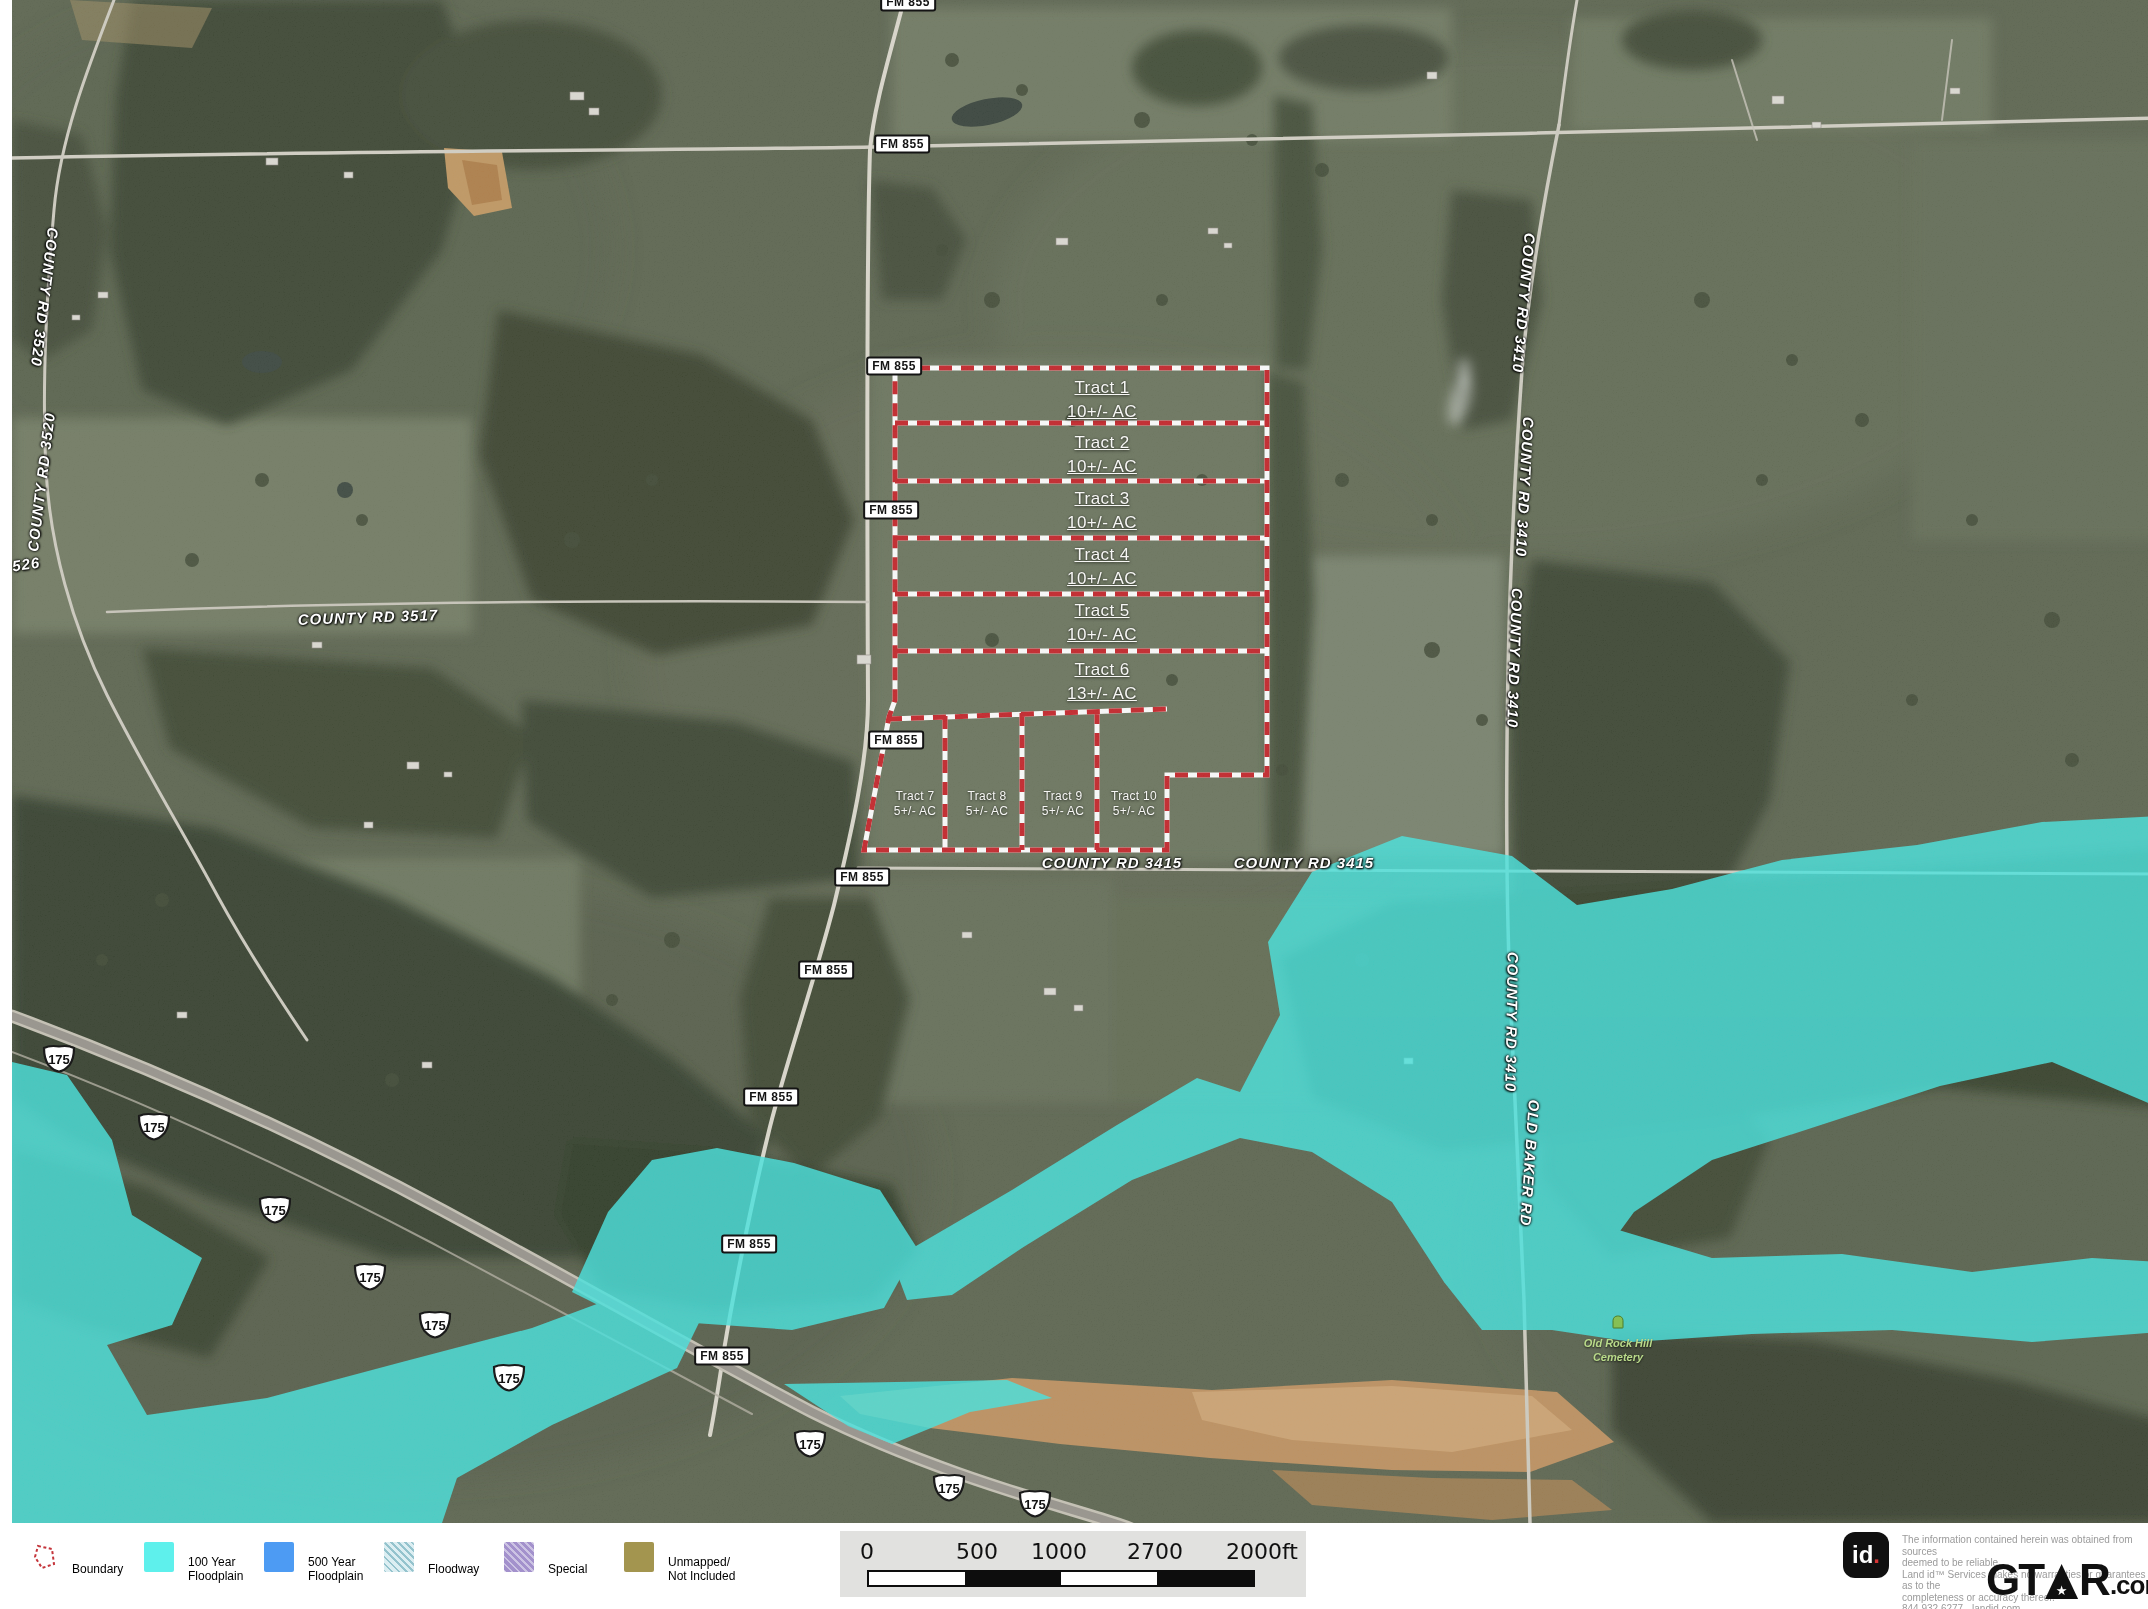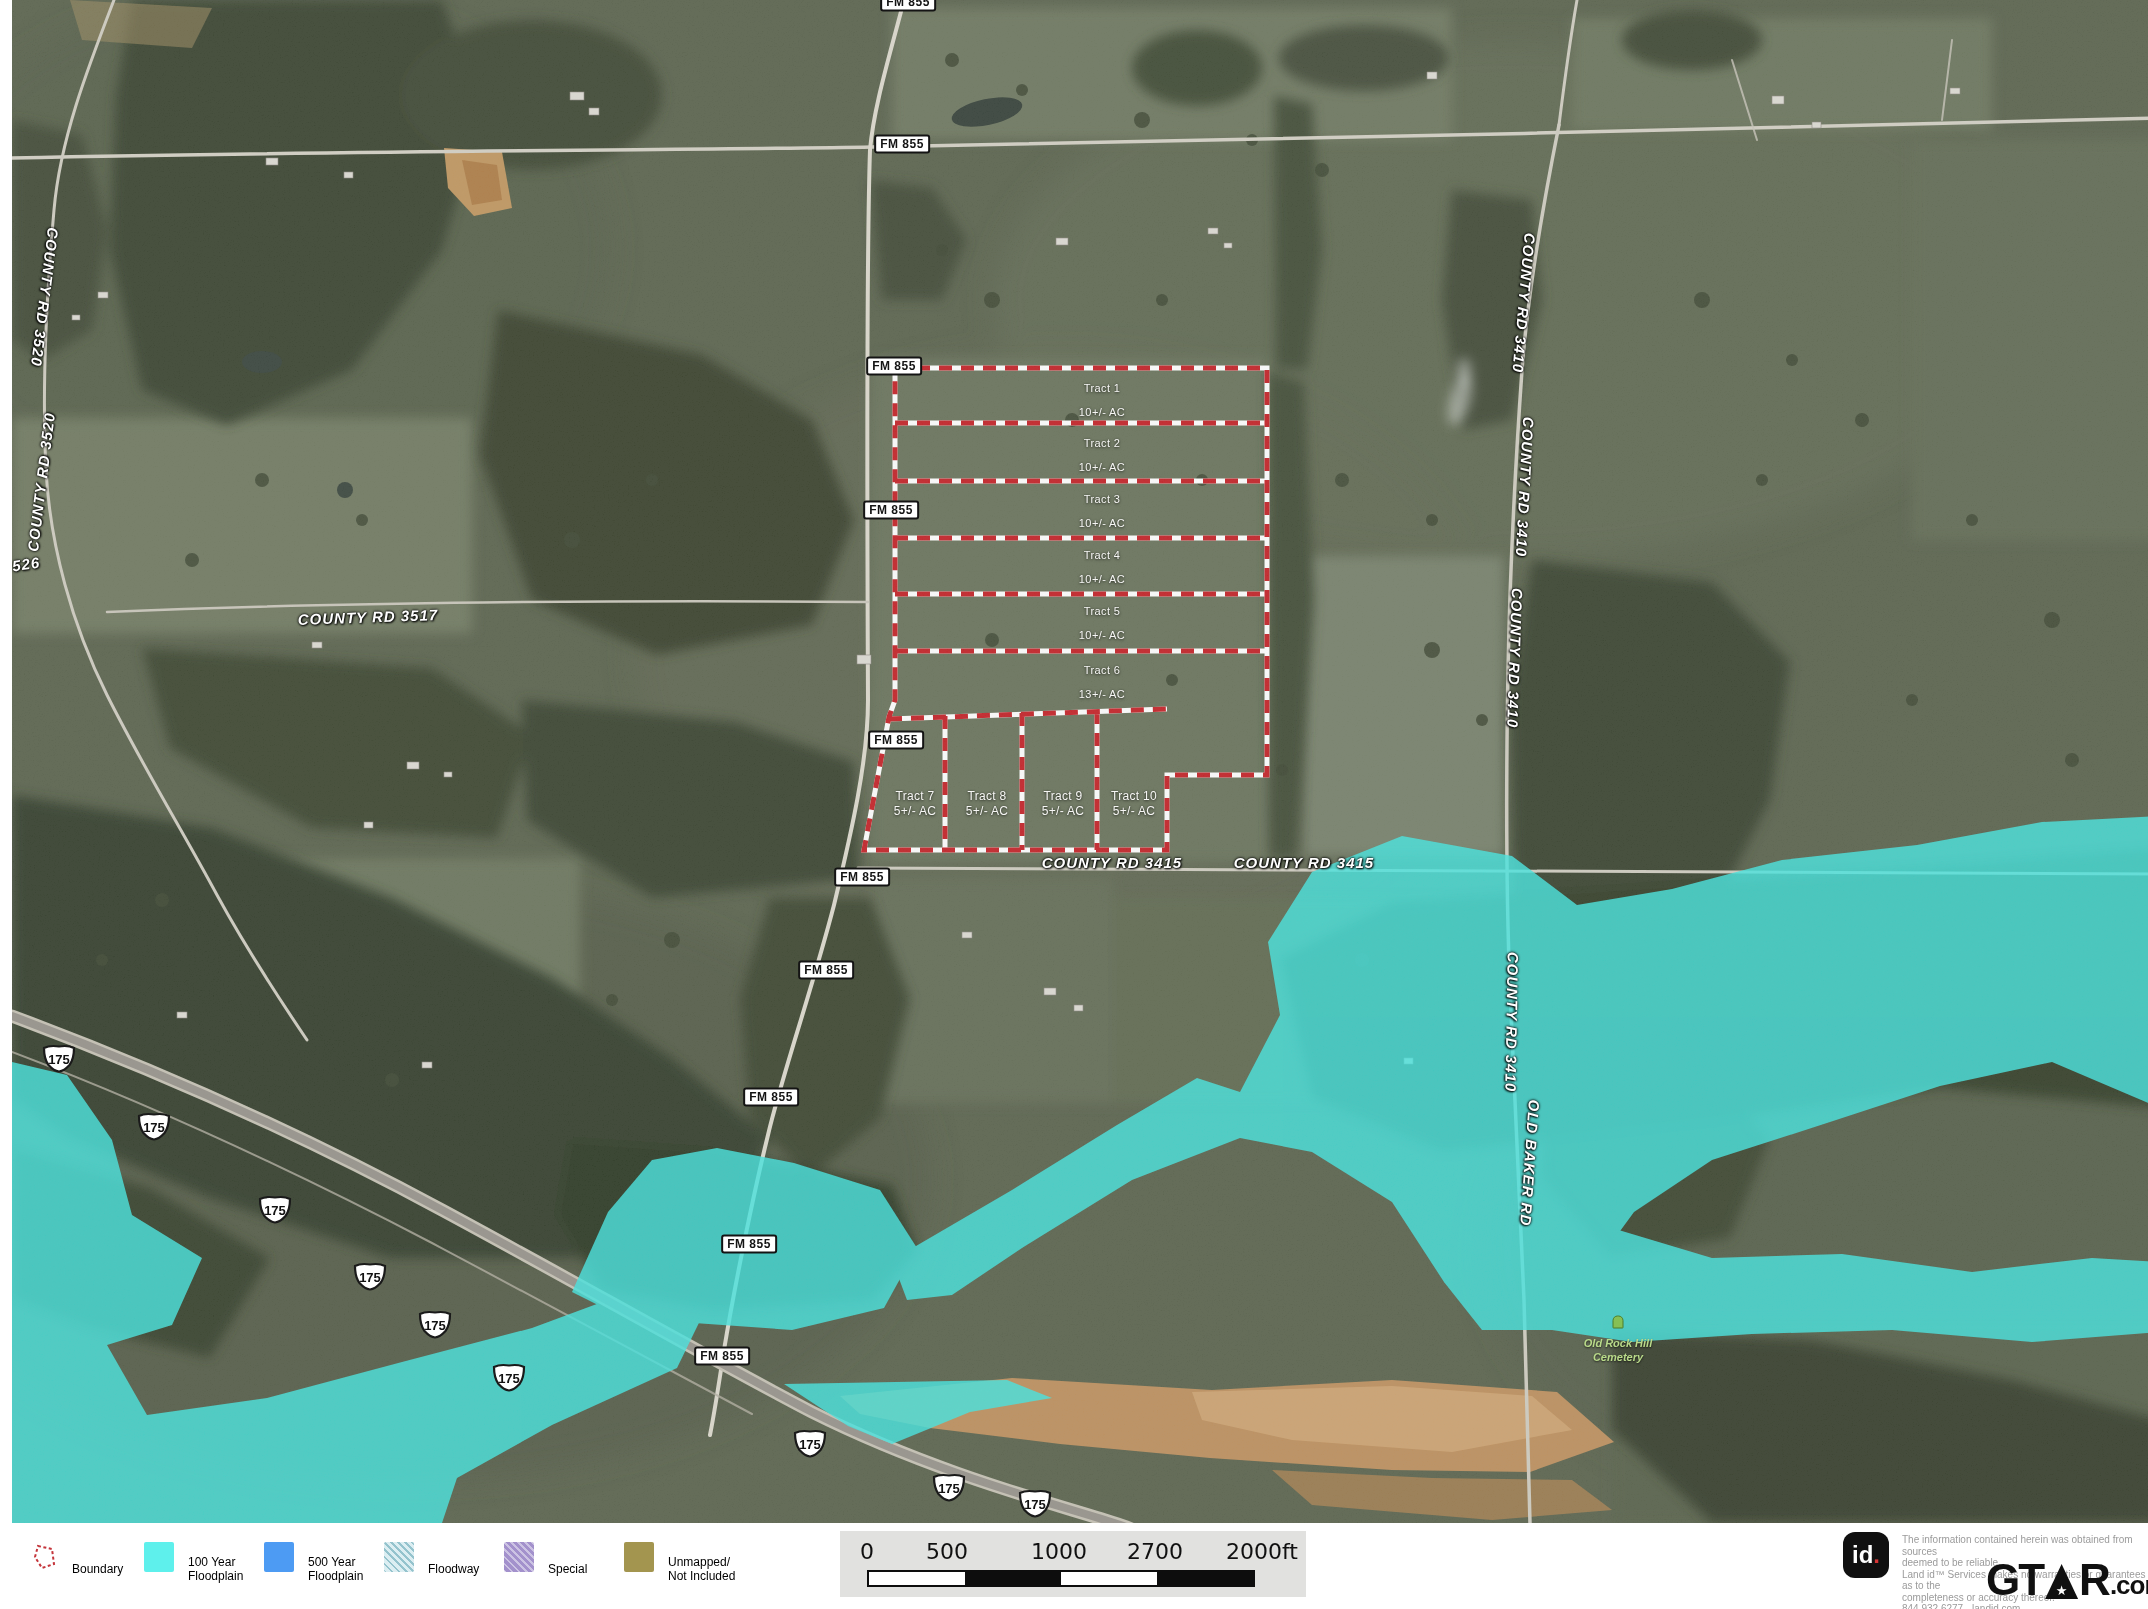--- a/index.html
+++ b/index.html
@@ -15,21 +15,21 @@
            letter-spacing:.5px;white-space:nowrap;}
   .rname{position:absolute;color:#fff;font-style:italic;font-weight:bold;font-size:15px;
          letter-spacing:1px;white-space:nowrap;
          text-shadow:0 0 3px rgba(0,0,0,.95),0 0 2px rgba(0,0,0,.9),1px 1px 2px rgba(0,0,0,.85);}
   .shield{position:absolute;width:36px;height:30px;transform:translate(-50%,-50%);}
   .shield svg{position:absolute;left:0;top:0;}
   .shield span{position:absolute;left:0;top:1px;width:100%;height:100%;display:flex;
                align-items:center;justify-content:center;font-weight:bold;font-size:13px;color:#111;}
   .tract{position:absolute;transform:translate(-50%,-50%);text-align:center;color:#f7f7f5;
          text-shadow:0 1px 3px rgba(0,0,0,.55),0 0 2px rgba(0,0,0,.35);}
-  .tract-big{font-size:11px;line-height:24px;font-weight:400;letter-spacing:.4px;}
+  .tract-big{font-size:17px;line-height:24px;font-weight:400;letter-spacing:.4px;text-decoration:underline;}
   .tract-sm{font-size:12px;line-height:15px;font-weight:400;letter-spacing:.3px;}
   .cem{position:absolute;transform:translate(-50%,-50%);text-align:center;color:#b9da8a;
        font-style:italic;font-weight:bold;font-size:11px;line-height:14px;
        text-shadow:0 1px 2px rgba(0,0,0,.65);}
   .cem-icon{position:absolute;transform:translate(-50%,-50%);width:9px;height:11px;
             background:#86c054;border:1px solid #4c7c2b;border-radius:5px 5px 1px 1px;}
 
   
   .footer{position:absolute;left:0;top:1523px;width:2148px;height:86px;background:#ffffff;}
   .sw{position:absolute;width:30px;height:30px;border-radius:2px;}
@@ -403,21 +403,21 @@
 
     <span class="sw sw-unmapped" style="left:624px;top:19px"></span>
     <div class="leg-label" style="left:668px;top:32px">
       <div>Unmapped/</div>
       <div>Not Included</div>
     </div>
   </div>
 
   <div class="scalebar">
     <span class="sb-num" style="left:27px">0</span>
-    <span class="sb-num" style="left:107px">500</span>
+    <span class="sb-num" style="left:137px">500</span>
     <span class="sb-num" style="left:219px">1000</span>
     <span class="sb-num" style="left:315px">2700</span>
     <span class="sb-num" style="left:422px">2000ft</span>
     <div class="sb-bar">
       <span class="sb-seg sb-w"></span>
       <span class="sb-seg sb-b"></span>
       <span class="sb-seg sb-w"></span>
       <span class="sb-seg sb-b"></span>
     </div>
   </div>

